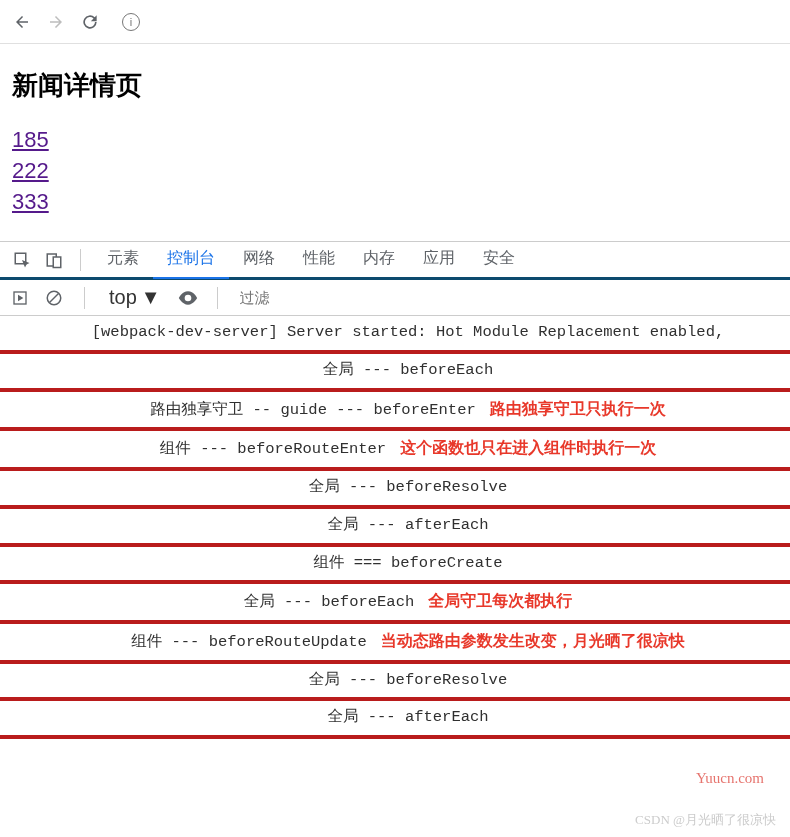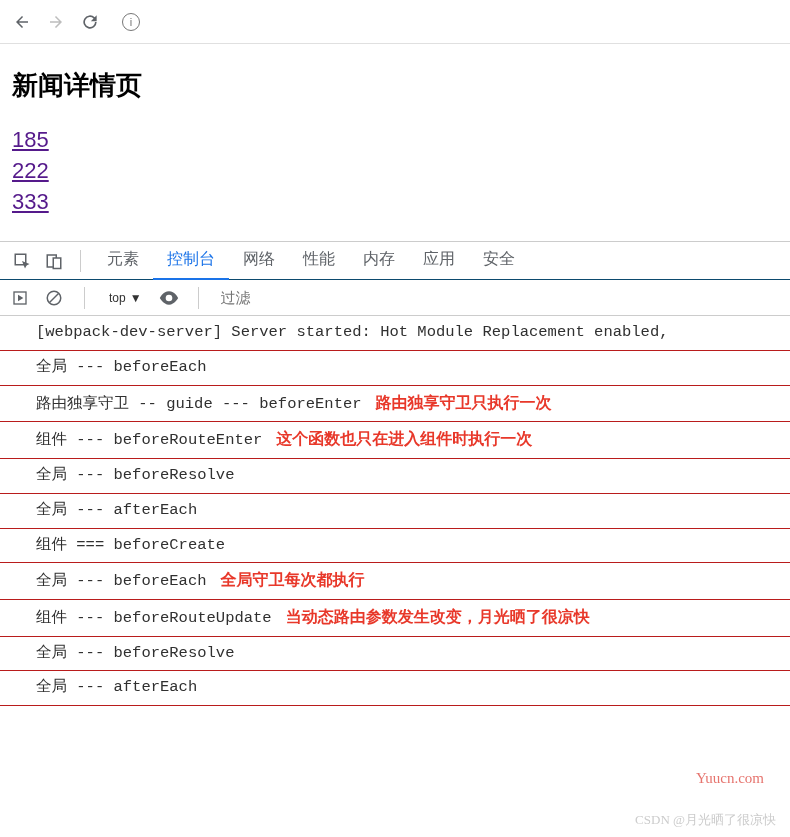--- a/index.html
+++ b/index.html
@@ -12,34 +12,34 @@
 .url-bar { flex: 1; display: flex; align-items: center; gap: 10px; padding: 0 8px; }
 .info-icon { width: 18px; height: 18px; border: 1.5px solid #777; border-radius: 50%; display: flex; align-items: center; justify-content: center; font-size: 11px; color: #777; }
 .url-text { font-size: 18px; color: #777; }
 .url-text .host { color: #202124; }
 
 .page-content { padding: 24px 12px; }
 .page-title { font-size: 26px; font-weight: bold; color: #000; margin-bottom: 22px; }
 .links a { display: block; color: #551a8b; text-decoration: underline; font-size: 22px; line-height: 1.4; width: fit-content; }
 
 .devtools { border-top: 1px solid #ccc; background: #fff; }
-.dt-tabs { height: 38px; display: flex; align-items: center; border-bottom: 1px solid #0c4a6e; padding: 0 8px; gap: 4px; }
+.dt-tabs { height: 38px; display: flex; align-items: center; border-bottom: 3px solid #0c4a6e; padding: 0 8px; gap: 4px; }
 .dt-icon-btn { width: 28px; height: 28px; display: flex; align-items: center; justify-content: center; color: #5f6368; }
 .dt-divider { width: 1px; height: 22px; background: #ccc; margin: 0 8px; }
 .dt-tab { padding: 0 14px; height: 38px; display: flex; align-items: center; color: #5f6368; font-size: 16px; cursor: pointer; border-bottom: 2px solid transparent; }
 .dt-tab.active { color: #1a73e8; border-bottom-color: #1a73e8; }
 
 .dt-toolbar { height: 36px; display: flex; align-items: center; padding: 0 8px; gap: 10px; border-bottom: 1px solid #ccc; }
 .dt-toolbar .tb-btn { width: 24px; height: 24px; display: flex; align-items: center; justify-content: center; color: #5f6368; }
-.dt-toolbar .scope { display: flex; align-items: center; gap: 4px; font-size: 12px; color: #333; padding: 0 6px; }
+.dt-toolbar .scope { display: flex; align-items: center; gap: 4px; font-size: 20px; color: #333; padding: 0 6px; }
 .dt-toolbar .eye { width: 22px; }
 .dt-toolbar .filter-input { border: none; outline: none; font-size: 15px; color: #888; padding: 2px 4px; flex: 1; }
 
 .console { font-family: Consolas, "Courier New", monospace; font-size: 15.5px; }
-.console .row { padding: 6px 10px 6px 36px; border-bottom: 1px solid #b91c1c; position: relative; line-height: 1.4; white-space: nowrap; }
+.console .row { padding: 6px 10px 6px 36px; border-bottom: 4px solid #b91c1c; position: relative; line-height: 1.4; white-space: nowrap; text-align: center; }
 .console .row.multi { white-space: normal; }
 .console .row .msg { color: #303030; }
 .console .row .msg .url-link { color: #555; text-decoration: underline; }
 .console .annot { color: #e8382a; font-weight: bold; margin-left: 14px; font-family: "Microsoft YaHei", sans-serif; font-size: 16px; margin-top: 30px; }
 
 .watermark1 { position: absolute; right: 26px; bottom: 50px; color: #e6746e; font-size: 15px; font-family: "Microsoft YaHei"; }
 .watermark2 { position: absolute; right: 14px; bottom: 8px; color: #ccc; font-size: 13px; font-family: "Microsoft YaHei"; }
 </style>
 </head>
 <body>

